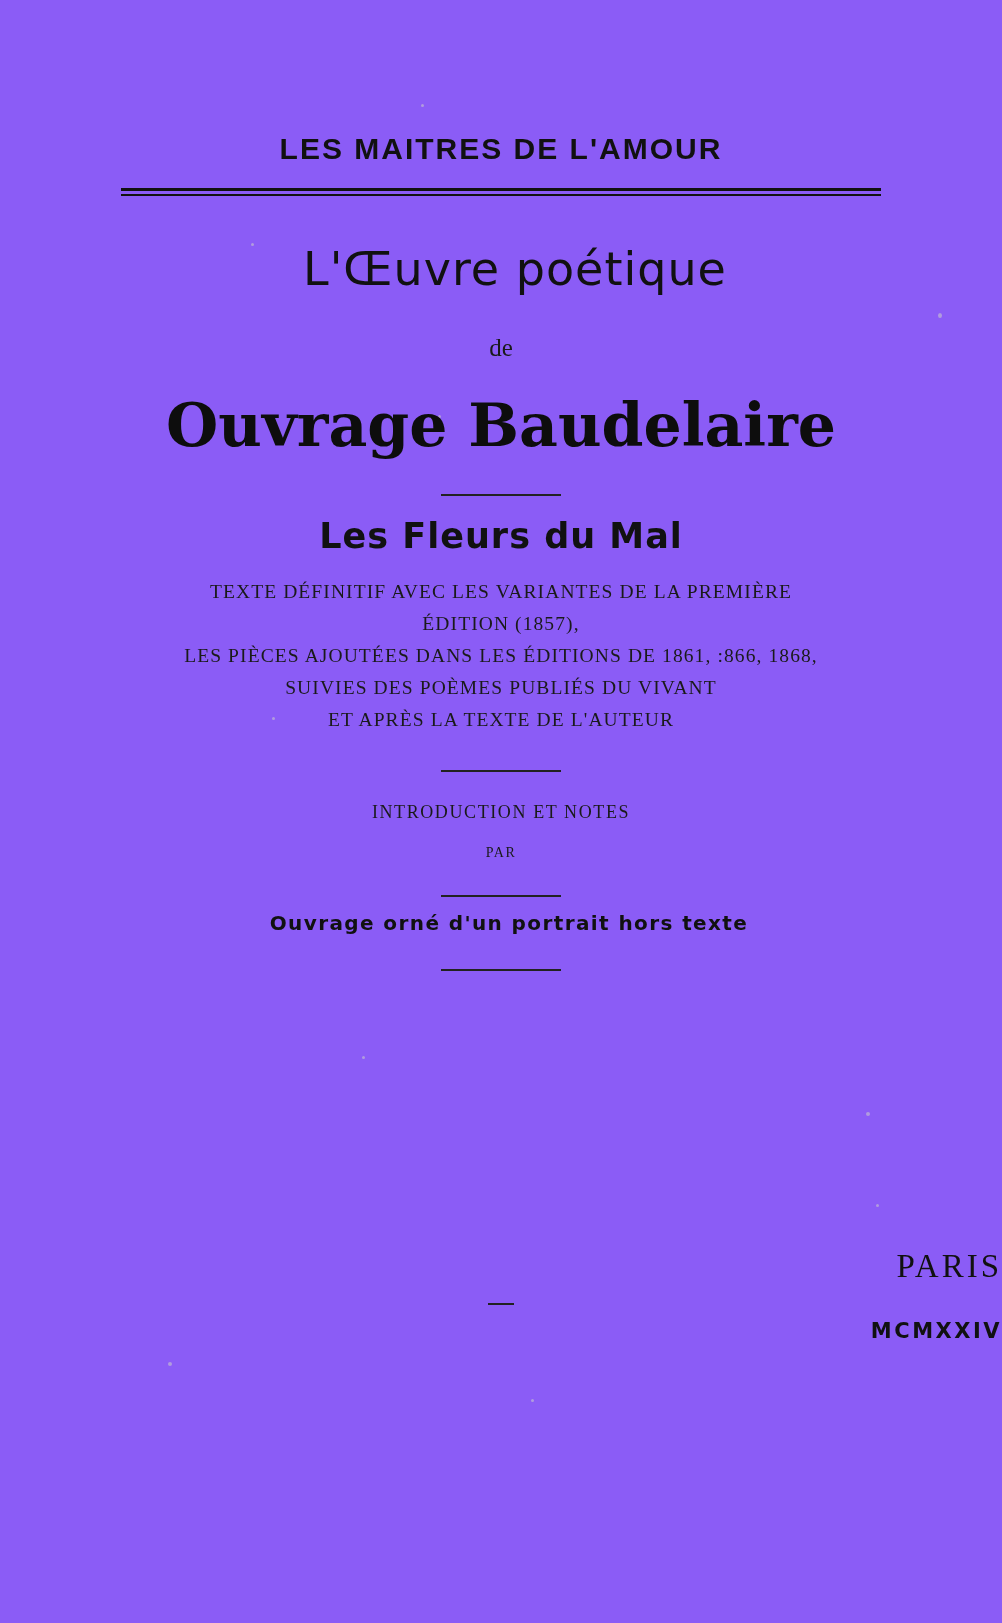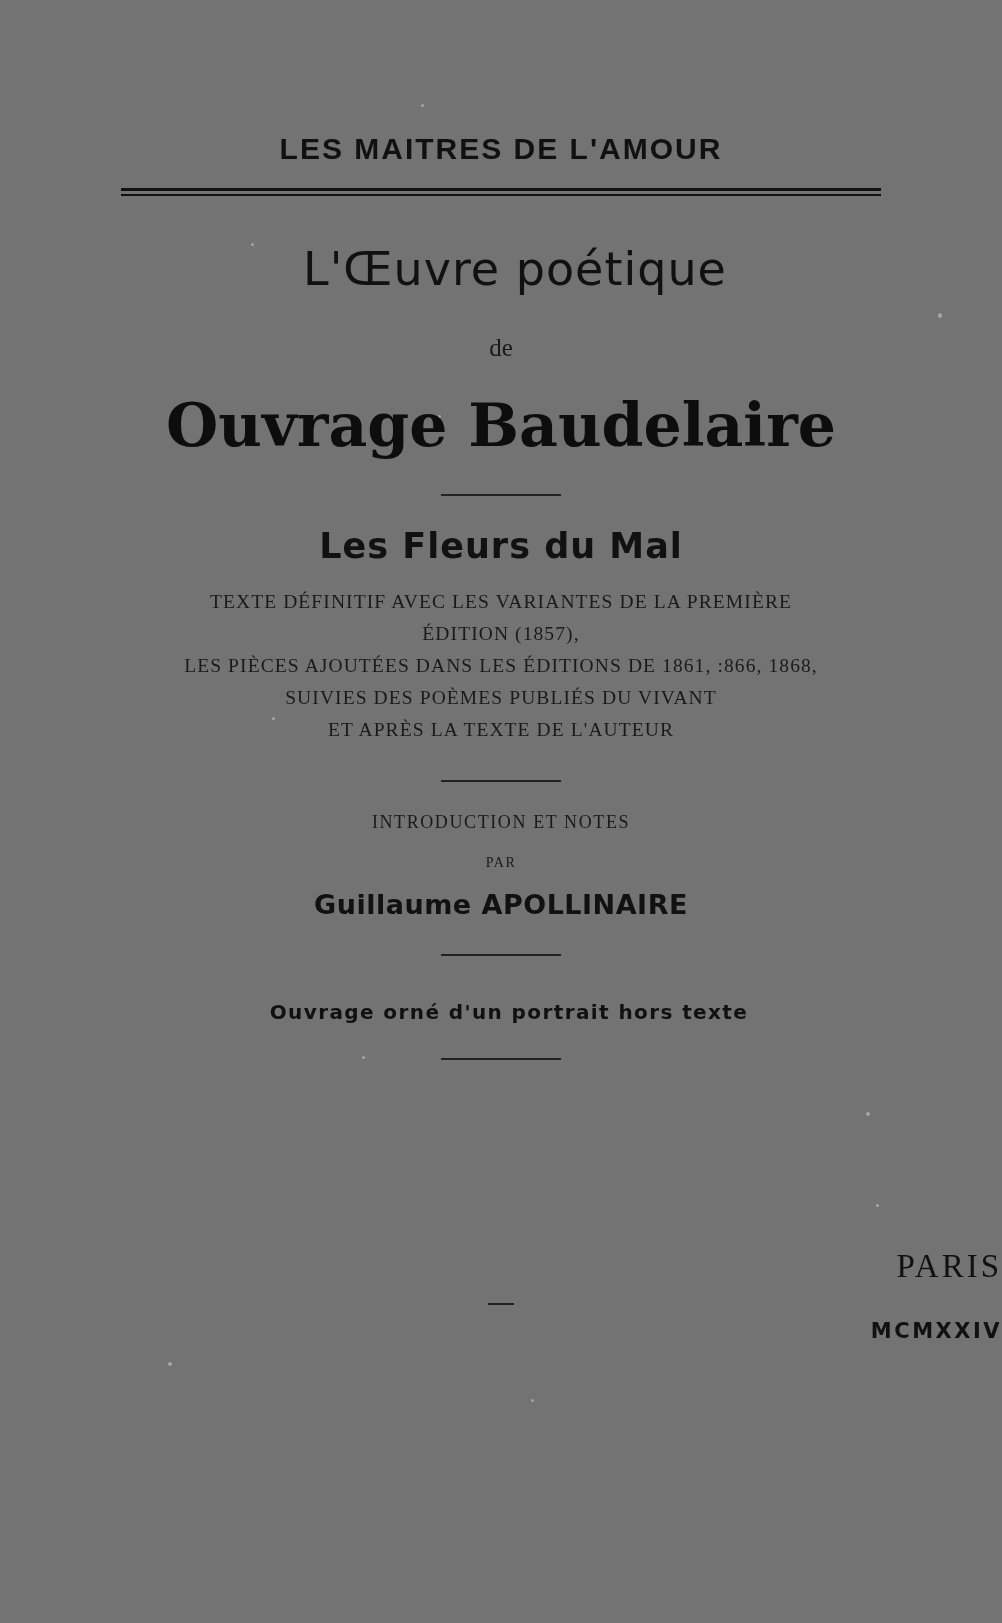--- a/index.html
+++ b/index.html
@@ -12,21 +12,21 @@
     height: 1623px;
     position: relative;
     font-family: "Liberation Serif", serif;
     color: #1a1a1a;
     overflow: hidden;
   }
 
   .page {
     position: absolute;
     inset: 0;
-    background: #737373;
+    background: #8b5cf6;
   }
 
   
   .speck {
     position: absolute;
     background: #cfcfcb;
     border-radius: 50%;
     opacity: .55;
   }
 
@@ -81,21 +81,21 @@
   }
 
   .rule-short {
     width: 120px;
     height: 0;
     border-top: 2px solid #222;
     margin: 34px auto 0 auto;
   }
 
   .book-title {
-    margin-top: 30px;
+    margin-top: 20px;
     font-family: "DejaVu Sans", sans-serif;
     font-weight: bold;
     font-size: 35px;
     letter-spacing: 1px;
     color: #111;
   }
 
   .subtitle-block {
     margin-top: 20px;
     font-family: "Liberation Serif", serif;
@@ -125,21 +125,21 @@
   .editor-name {
     margin-top: 18px;
     font-family: "DejaVu Sans", sans-serif;
     font-weight: bold;
     font-size: 27px;
     letter-spacing: 0.5px;
     color: #111;
   }
 
   .ornament-note {
-    margin-top: 44px;
+    margin-top: 14px;
     font-family: "DejaVu Sans", sans-serif;
     font-weight: bold;
     font-size: 20px;
     letter-spacing: 1.4px;
     color: #111;
     padding-left: 16px;
   }
 
   .imprint {
     position: absolute;
@@ -228,21 +228,20 @@
       <div>SUIVIES DES POÈMES PUBLIÉS DU VIVANT</div>
       <div>ET APRÈS LA TEXTE DE L'AUTEUR</div>
     </div>
 
     <div class="rule-short"></div>
 
     <div class="intro-line">INTRODUCTION ET NOTES</div>
 
     <div class="par-line">PAR</div>
 
-    <div class="editor-name">Guillaume APOLLINAIRE</div>
 
     <div class="rule-short"></div>
 
     <div class="ornament-note">Ouvrage orné d'un portrait hors texte</div>
 
     <div class="rule-short"></div>
 
   </div>
 
   <div class="imprint">

